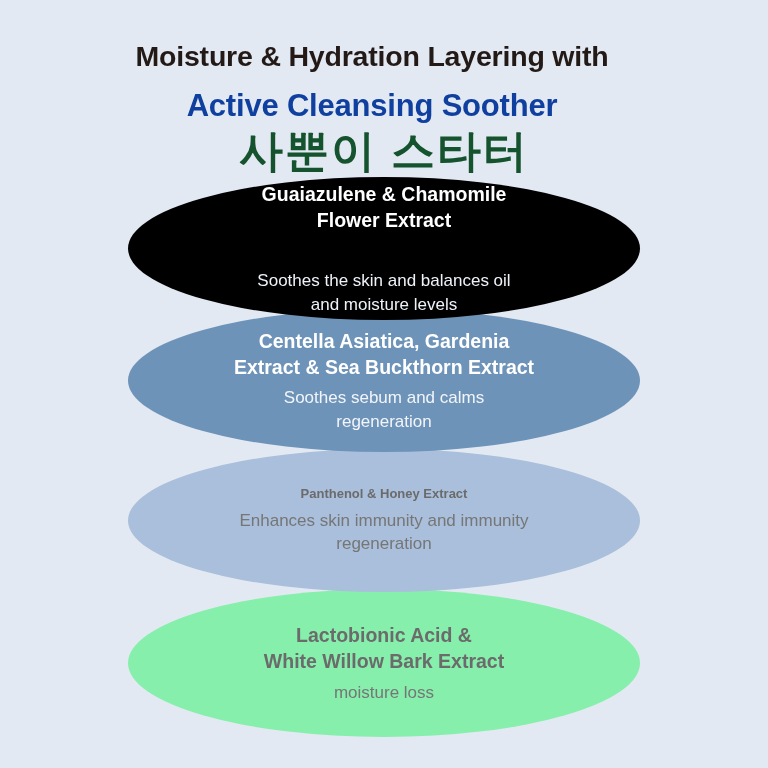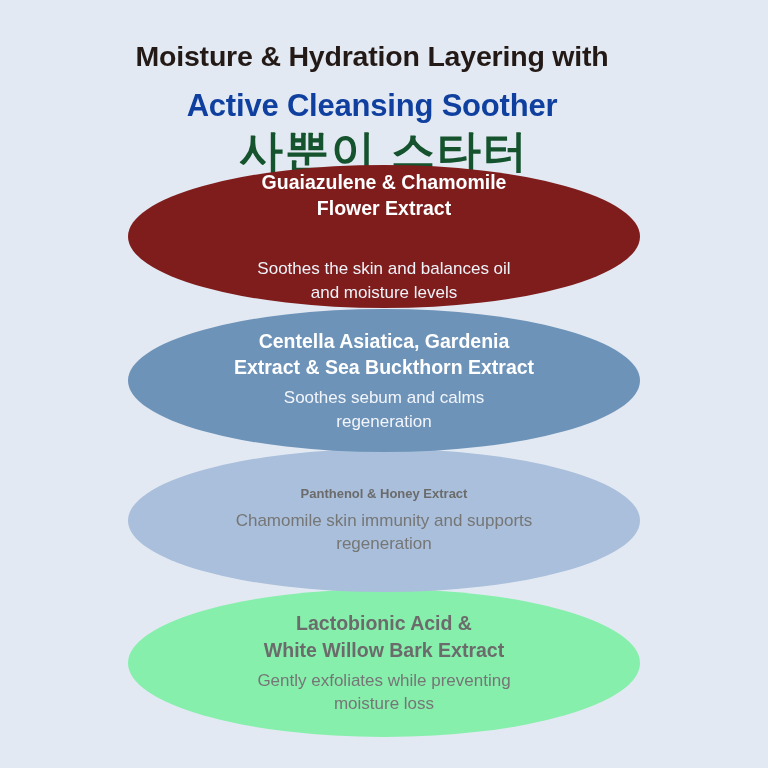--- a/index.html
+++ b/index.html
@@ -90,22 +90,22 @@
     line-height: 1.35;
   }
   .layer-desc {
     line-height: 1.38;
   }
 
   
   .layer-1 {
     width: 512px;
     height: 143px;
-    top: 165px;
-    background: #7f1d1d;
+    top: 177px;
+    background: #000000;
     z-index: 4;
     gap: 30px;
   }
   .layer-1 .layer-title { font-size: 19.5px; color: #ffffff; }
   .layer-1 .layer-desc  { font-size: 17px; color: #eef3f9; margin-top: 6px; }
 
   
   .layer-2 {
     width: 512px;
     height: 143px;
@@ -174,30 +174,29 @@
         <span class="nowrap-line">Soothes sebum and calms</span>
         <span class="nowrap-line">regeneration</span>
       </div>
     </div>
 
     <div class="layer layer-3">
       <div class="layer-title">
         <span class="nowrap-line">Panthenol &amp; Honey Extract</span>
       </div>
       <div class="layer-desc">
-        <span class="nowrap-line">Chamomile skin immunity and supports</span>
+        <span class="nowrap-line">Enhances skin immunity and immunity</span>
         <span class="nowrap-line">regeneration</span>
       </div>
     </div>
 
     <div class="layer layer-4">
       <div class="layer-title">
         <span class="nowrap-line">Lactobionic Acid &amp;</span>
         <span class="nowrap-line">White Willow Bark Extract</span>
       </div>
       <div class="layer-desc">
-        <span class="nowrap-line">Gently exfoliates while preventing</span>
         <span class="nowrap-line">moisture loss</span>
       </div>
     </div>
 
   </div>
 </div>
 
 </body></html>

